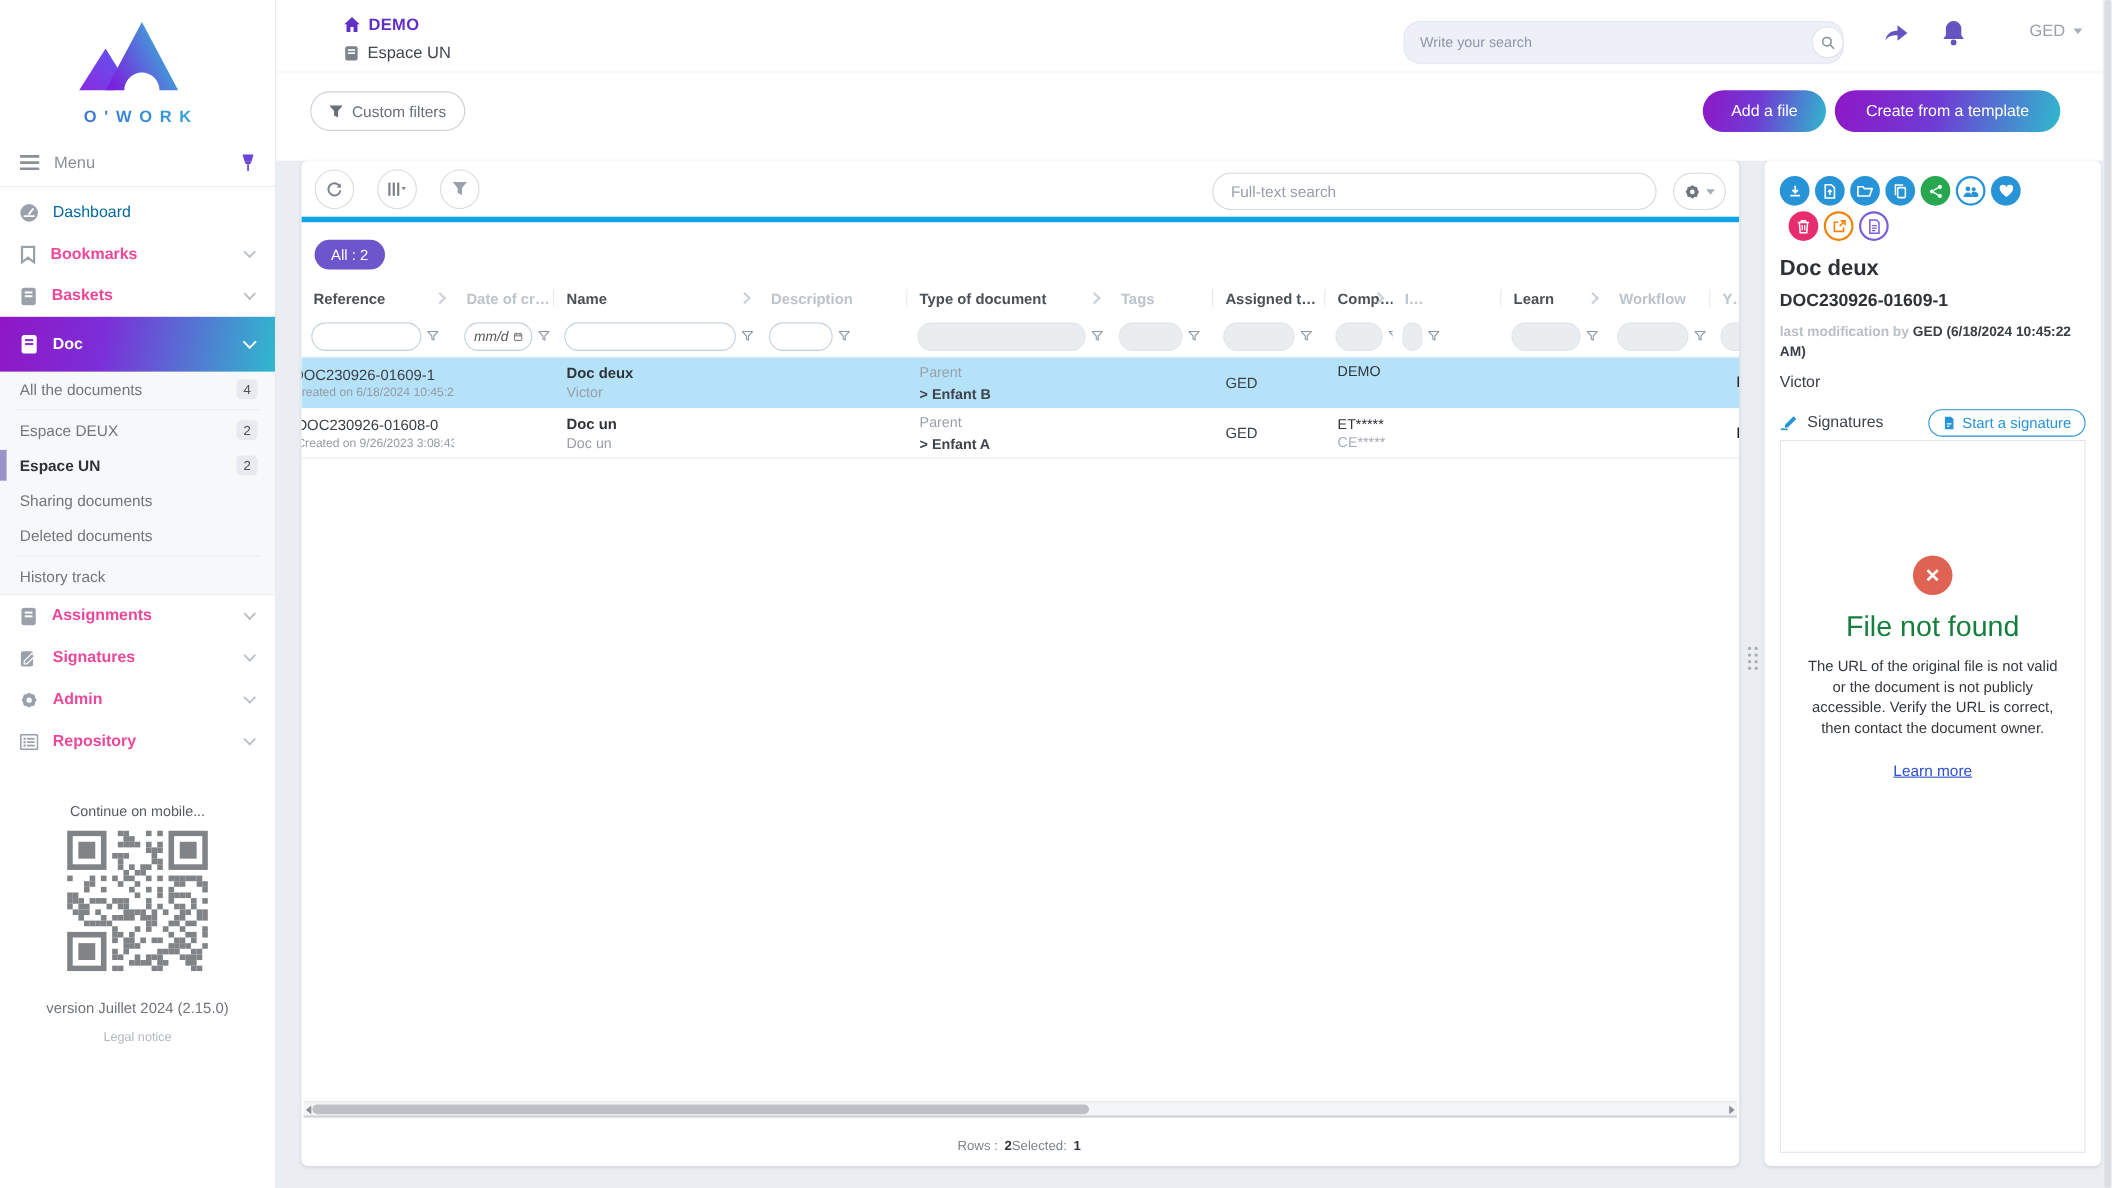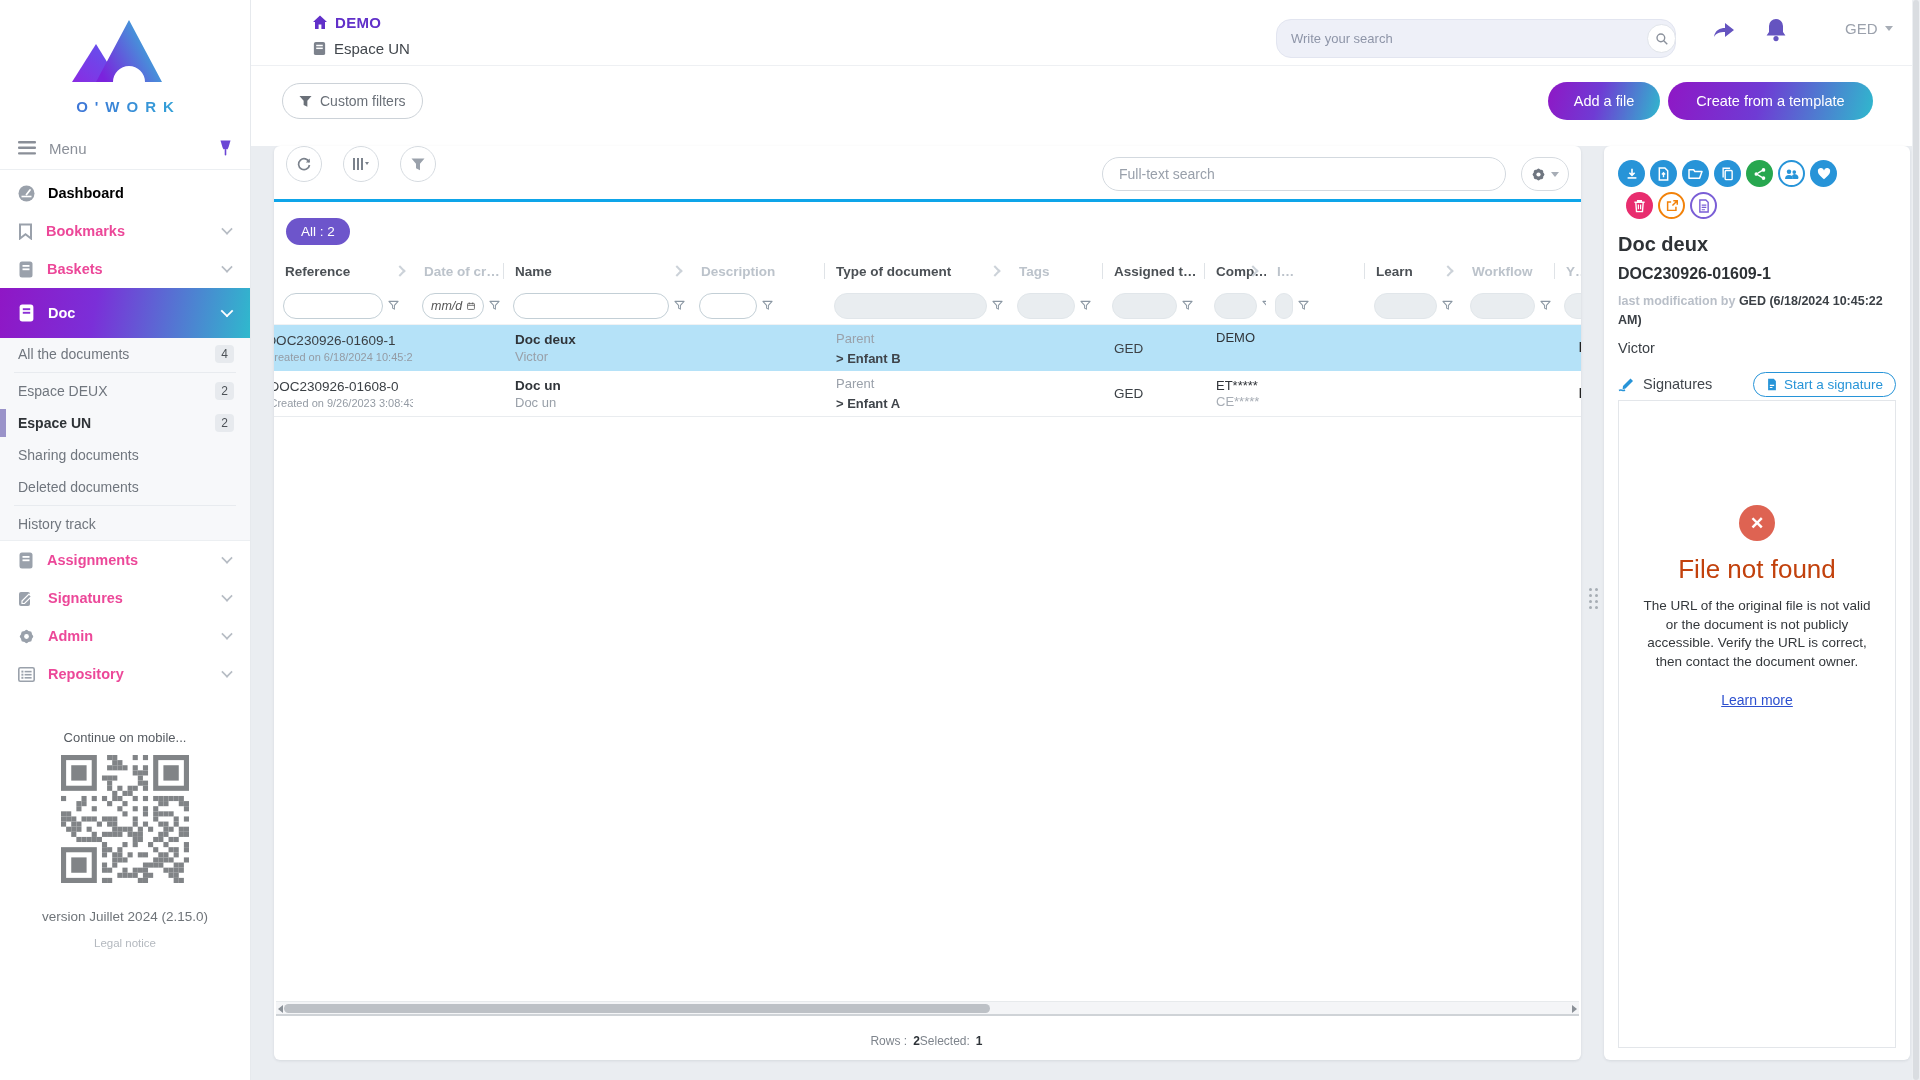--- a/index.html
+++ b/index.html
@@ -35,42 +35,42 @@
   .sidebar{position:absolute;left:0;top:0;width:251px;height:1080px;background:#fff;border-right:1px solid #e6e9ed;z-index:3}
   .logo-wrap{padding-top:12px;text-align:center}
   .logo-wrap svg{margin:0 auto}
   .logo-text{margin-top:2px;font-size:15px;font-weight:700;letter-spacing:7px;padding-left:7px;
     background:linear-gradient(90deg,#4553d6,#2cc3d8);-webkit-background-clip:text;background-clip:text;color:transparent}
   .menu-row{margin-top:16px;height:34px;display:flex;align-items:center;padding:0 18px;gap:13px;cursor:pointer}
   .menu-label{font-size:15px;color:#8a8f98;flex:1}
   .side-divider{border-top:1px solid #eceff2;margin:4px 0}
   .nav-item{height:38px;display:flex;align-items:center;padding:0 18px;gap:13px;cursor:pointer}
   .nav-label{flex:1;font-size:14.5px;font-weight:700;color:#ec4899}
-  .nav-label.plain{font-weight:700;color:#000000}
+  .nav-label.plain{font-weight:400;color:#0369a1}
   .chev{width:10px;height:10px;border-right:2px solid #b6bcc4;border-bottom:2px solid #b6bcc4;transform:rotate(45deg) scale(.8);margin-top:-4px}
   .nav-active{height:50px;background:linear-gradient(100deg,var(--gradient-start,#951bd0) 0%,#7b2fd8 38%,var(--gradient-end,#2cc0cf) 100%)}
   .nav-active .nav-label{color:#fff}
   .nav-active .chev{border-color:#fff;transform:rotate(45deg) scale(.9)}
   .sub-list{background:#f7f8fa;border-bottom:1px solid #eceff2}
   .sub-item{position:relative;height:32px;display:flex;align-items:center;padding:0 16px 0 18px;font-size:14px;color:#70767e;cursor:pointer}
   .sub-item .lbl{flex:1}
   .sub-item.active .lbl{font-weight:800;color:#2f3337}
   .sub-item.active::before{content:"";position:absolute;left:0;top:2px;bottom:2px;width:6px;background:#9a93c9}
   .badge{background:#e7eaee;border-radius:4px;font-size:12px;color:#4c5157;padding:2px 6px;min-width:14px;text-align:center}
   .sub-sep{border-top:1px solid #e8ebef;margin:2px 14px 2px 14px}
   .side-footer{position:absolute;top:730px;left:0;right:0;text-align:center}
   .mobile-txt{font-size:13px;color:#565b61}
   .qr{margin:10px auto 0}
   .version-txt{margin-top:26px;font-size:13.5px;color:#6f7479}
   .legal-txt{margin-top:13px;font-size:11.5px;color:#b4b9bf;cursor:pointer}
 
   
   .card{position:absolute;background:#fff;border-radius:6px;box-shadow:0 1px 3px rgba(30,40,60,.10)}
   .main-card{left:274px;top:146px;width:1307px;height:914px;overflow:hidden}
-  .toolbar{height:56px;display:flex;align-items:flex-start;padding:0 12px;gap:21px;border-bottom:3px solid #0ea5e9;position:relative}
+  .toolbar{height:56px;display:flex;align-items:center;padding:0 12px;gap:21px;border-bottom:5px solid #0ea5e9;position:relative}
   .circle-btn{width:36px;height:36px;border-radius:50%;border:1px solid #d6dbe0;background:#fff;display:flex;align-items:center;justify-content:center;cursor:pointer}
   .fulltext{position:absolute;left:828px;top:11px;width:404px;height:34px;border:1px solid #d3d9df;border-radius:17px;display:flex;align-items:center}
   .fulltext input{flex:1;border:none;outline:none;font-size:14px;color:#4a4f58;padding:0 16px;background:transparent}
   .fulltext input::placeholder{color:#99a0ab}
   .gear-pill{position:absolute;right:12px;top:11px;width:48px;height:34px;border:1px solid #d6dbe0;border-radius:17px;background:#fff;display:flex;align-items:center;justify-content:center;gap:5px;cursor:pointer}
   .tab-pill{display:inline-flex;margin:16px 0 0 12px;background:var(--accent,#6d55cb);color:#fff;font-size:13.5px;padding:6px 15px;border-radius:15px;cursor:pointer}
 
   .tgrid{display:grid;grid-template-columns:139px 91px 186px 135px 183px 95px 102px 61px 99px 96px 94px 1fr}
   .thead{margin-top:10px;height:32px;align-items:center}
   .hcell{position:relative;height:32px;display:flex;align-items:center;padding-left:11px;font-size:13.5px;font-weight:700;color:#4b5055;white-space:nowrap;overflow:hidden;cursor:pointer}
@@ -125,21 +125,21 @@
   .d-title{margin-top:14px;font-size:20px;font-weight:800;color:#2e3236}
   .d-ref{margin-top:9px;font-size:16px;font-weight:800;color:#2e3236}
   .d-mod{margin-top:9px;font-size:12.5px;font-weight:700;line-height:1.5;color:#3b4046}
   .d-mod .pre{color:#b9bfc8}
   .d-author{margin-top:10px;font-size:14.5px;color:#3b4046}
   .sig-row{margin-top:16px;display:flex;align-items:center;justify-content:space-between}
   .sig-left{display:flex;align-items:center;gap:8px;font-size:14.5px;color:#41464c}
   .sig-btn{display:flex;align-items:center;gap:6px;border:1.5px solid var(--action-blue,#2794d8);color:var(--action-blue,#2794d8);border-radius:15px;padding:4px 12px;font-size:13.5px;background:#fff;cursor:pointer}
   .preview{position:absolute;left:14px;right:14px;top:254px;bottom:12px;border:1px solid #e3e6ea;text-align:center;padding-top:104px;overflow:hidden}
   .x-circle{width:36px;height:36px;border-radius:50%;background:var(--error-red,#de6352);color:#fff;font-size:17px;font-weight:800;display:flex;align-items:center;justify-content:center;margin:0 auto}
-  .nf-title{margin-top:13px;font-size:26px;color:#c2410c}
+  .nf-title{margin-top:13px;font-size:26px;color:#15803d}
   .nf-msg{margin:12px auto 0;width:238px;font-size:13.5px;line-height:1.38;color:#34383c}
   .nf-link{display:inline-block;margin-top:20px;font-size:14px;color:#2d50cf;text-decoration:underline;cursor:pointer}
 
   .drag-dots{position:absolute;left:1589px;top:588px;display:grid;grid-template-columns:3px 3px;gap:3px;cursor:col-resize}
   .drag-dots i{width:3px;height:3px;border-radius:50%;background:#a7adb4}
   .pagebar{position:absolute;right:0;top:0;width:8px;height:1080px;background:#edeff2}
   .pagebar .pthumb{position:absolute;left:1px;right:1px;top:0;height:1080px;background:#dadde1;border-radius:3px}
 </style>
 </head>
 <body>

